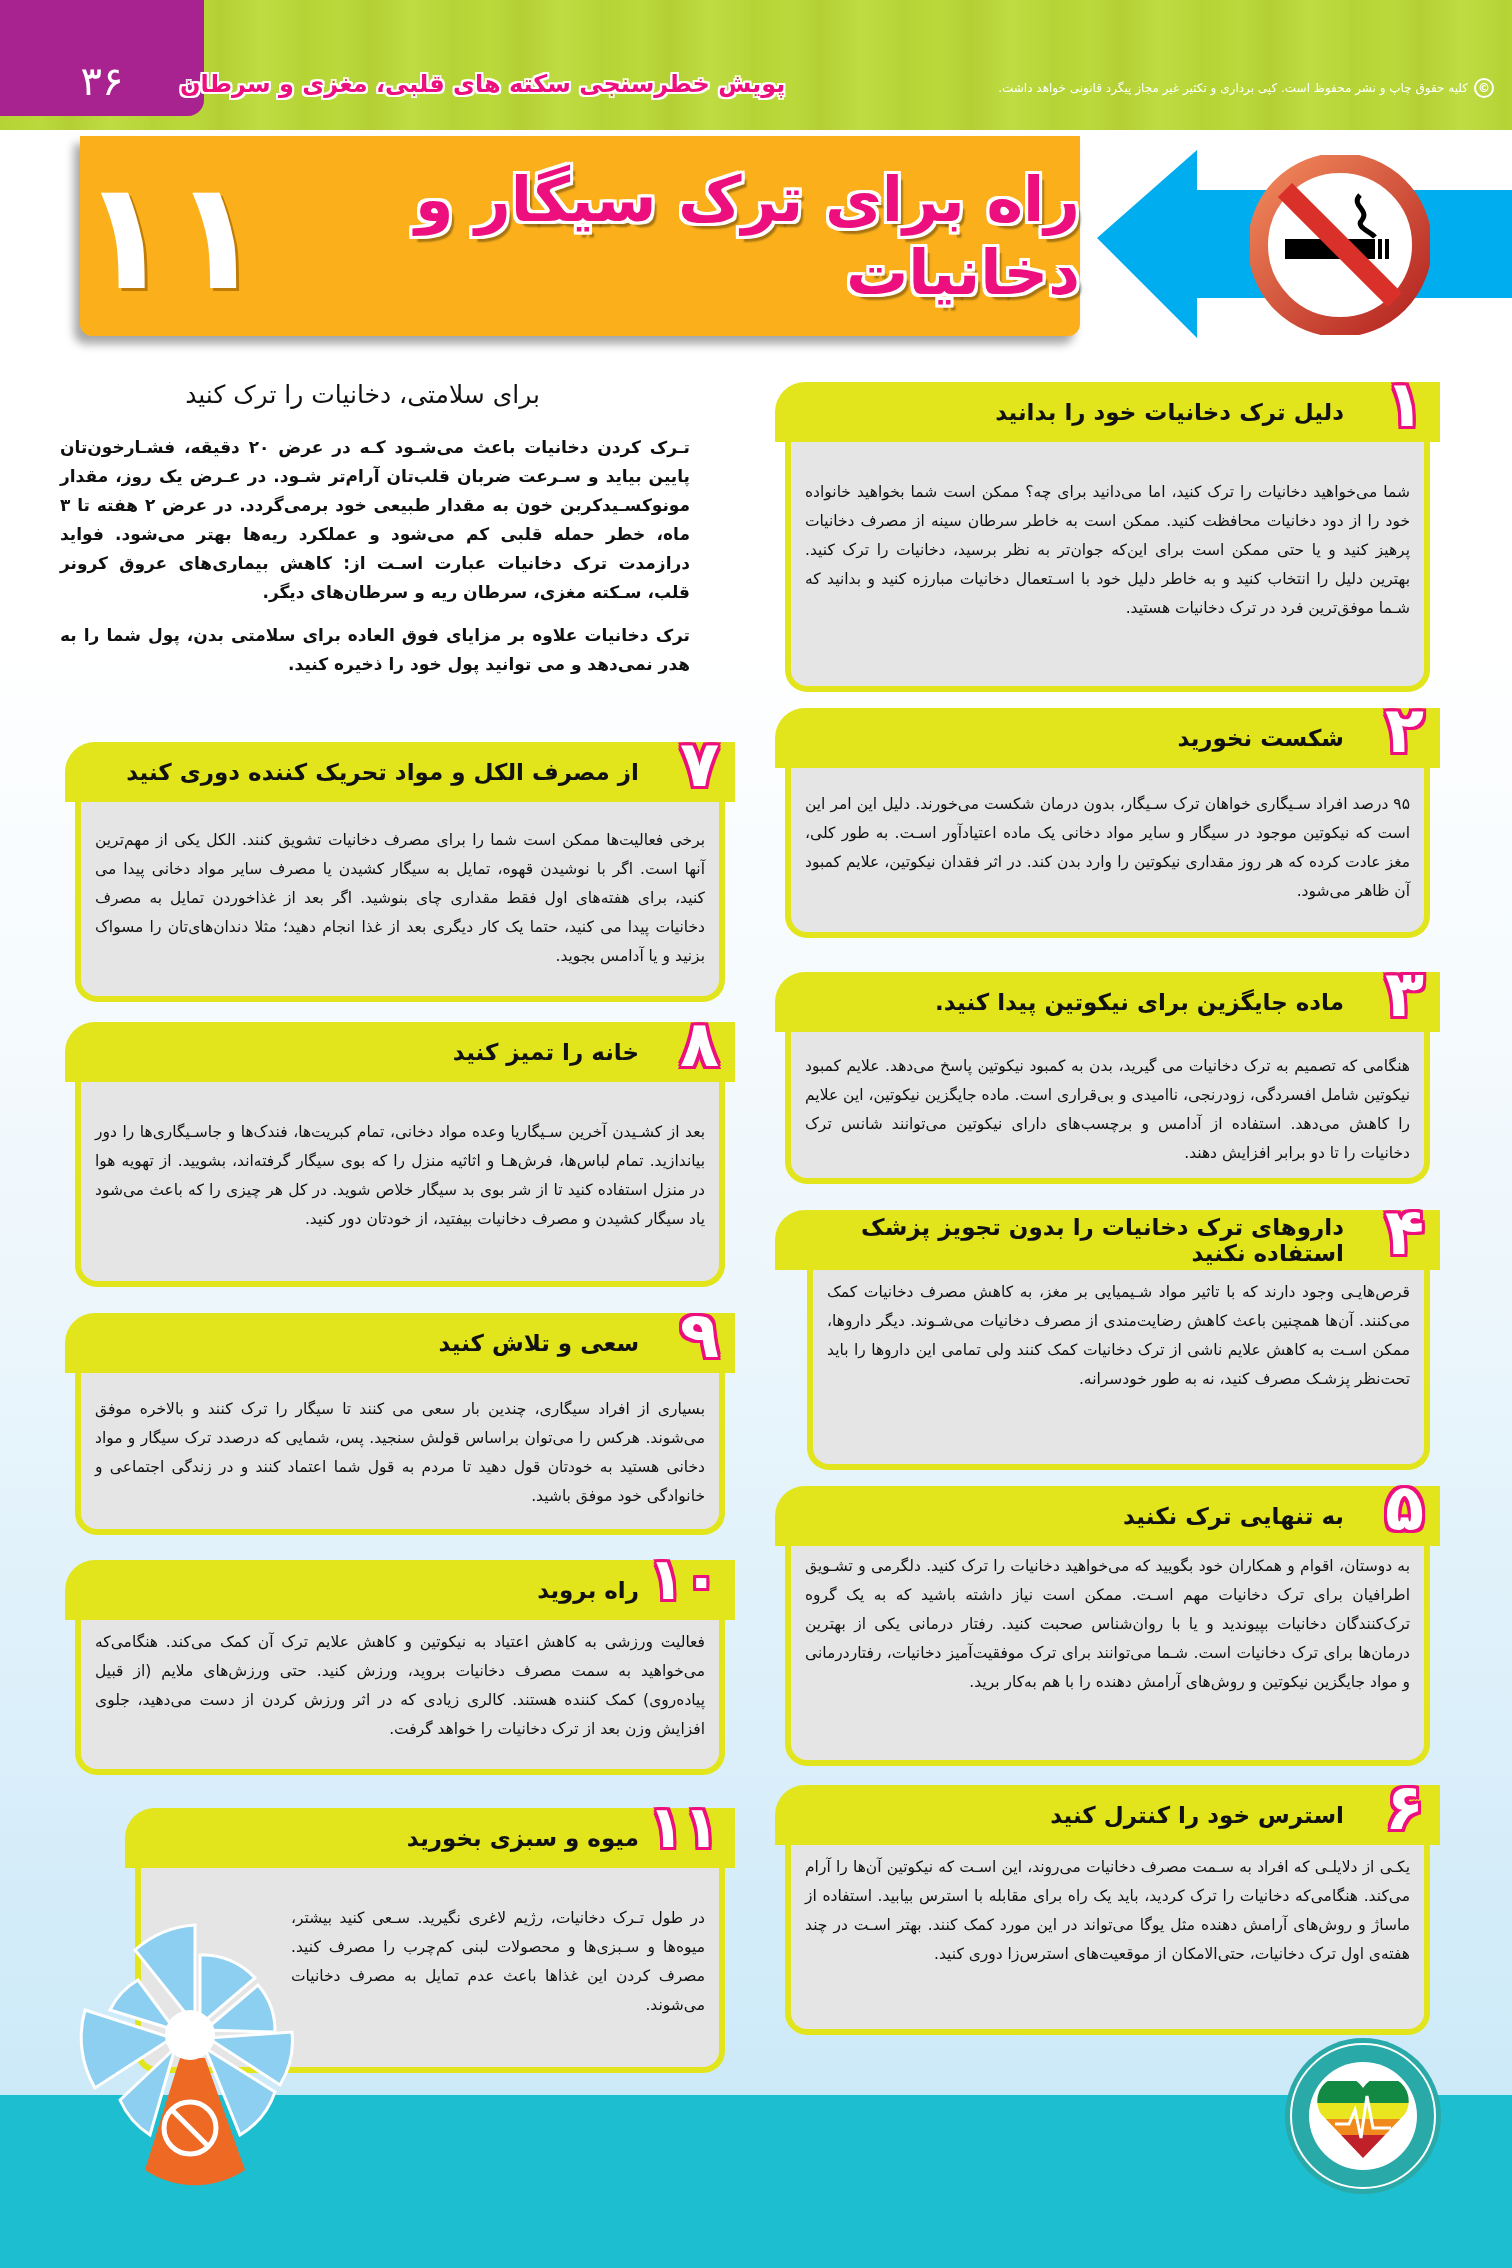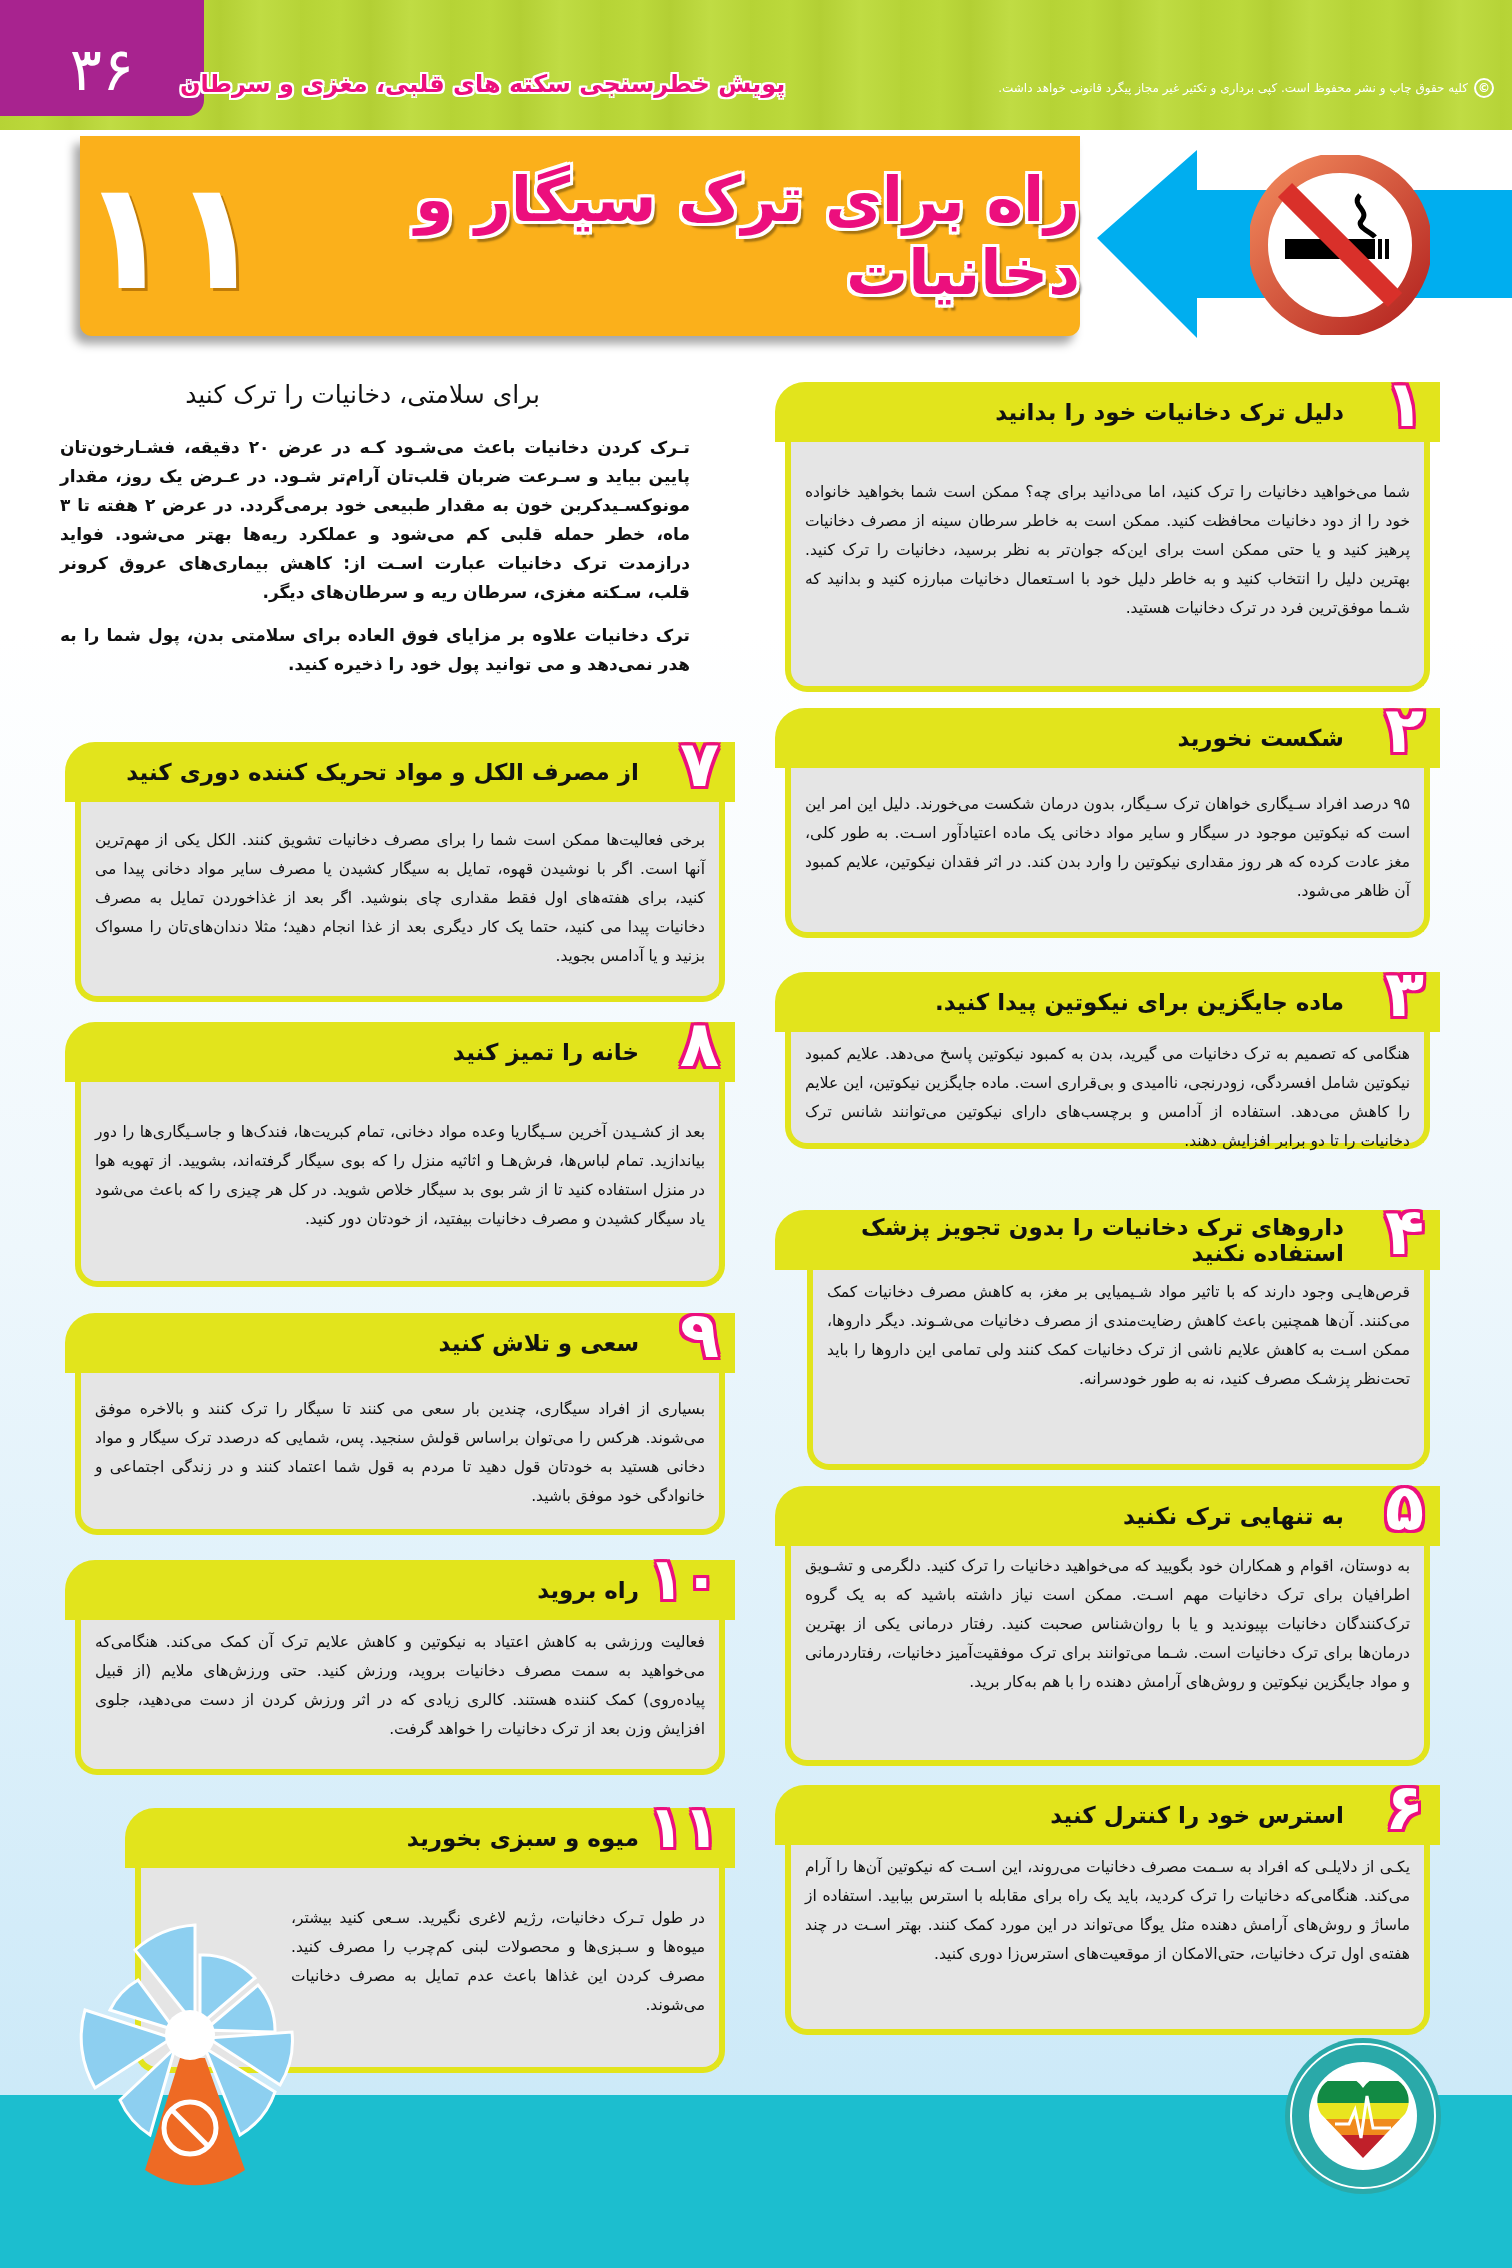--- a/index.html
+++ b/index.html
@@ -11,21 +11,21 @@
     direction: rtl;
   }
   
   .top-band {
     position: absolute; left: 0; top: 0; width: 1512px; height: 130px;
     background: repeating-linear-gradient(90deg, #b6d335 0px, #bcd93c 40px, #b3cf34 70px, #c0dc44 110px, #b7d438 150px);
   }
   .page-badge {
     position: absolute; left: 0; top: 0; width: 204px; height: 116px;
     background: #a8238f; border-bottom-right-radius: 16px;
-    color: #fff; font-family: "DejaVu Sans", sans-serif; font-size: 60px; font-weight: 300;
+    color: #fff; font-family: "DejaVu Sans", sans-serif; font-size: 40px; font-weight: 300;
     display: flex; align-items: flex-end; justify-content: center; padding-bottom: 12px;
   }
   .series-title {
     position: absolute; left: 180px; top: 70px;
     color: #ec0f7d; font-weight: bold; font-size: 24px;
     text-shadow: -2px -2px 0 #fff, 2px -2px 0 #fff, -2px 2px 0 #fff, 2px 2px 0 #fff, 0 2px 0 #fff, 2px 0 0 #fff, 0 -2px 0 #fff, -2px 0 0 #fff;
   }
   .copyright {
     position: absolute; right: 18px; top: 78px;
     color: #fff; font-size: 12px; display: flex; align-items: center; gap: 6px;
@@ -137,21 +137,21 @@
       <span class="label">شکست نخورید</span>
     </div>
   <div class="body" style="height:170px; padding-top:22px;">۹۵ درصد افراد سـیگاری خواهان ترک سـیگار، بدون درمان شکست می‌خورند. دلیل این امر این است که نیکوتین موجود در سیگار و سایر مواد دخانی یک ماده اعتیادآور اسـت. به طور کلی، مغز عادت کرده که هر روز مقداری نیکوتین را وارد بدن کند. در اثر فقدان نیکوتین، علایم کمبود آن ظاهر می‌شود.</div>
 </div>
 
 <div class="tip" style="left:775px; top:972px; width:665px;">
   <div class="head">
       <span class="num">۳</span>
       <span class="label">ماده جایگزین برای نیکوتین پیدا کنید.</span>
     </div>
-  <div class="body" style="height:117px; padding-top:8px;">هنگامی که تصمیم به ترک دخانیات می گیرید، بدن به کمبود نیکوتین پاسخ می‌دهد. علایم کمبود نیکوتین شامل افسردگی، زودرنجی، ناامیدی و بی‌قراری است. ماده جایگزین نیکوتین، این علایم را کاهش می‌دهد. استفاده از آدامس و برچسب‌های دارای نیکوتین می‌توانند شانس ترک دخانیات را تا دو برابر افزایش دهند.</div>
+  <div class="body" style="height:152px; padding-top:20px;">هنگامی که تصمیم به ترک دخانیات می گیرید، بدن به کمبود نیکوتین پاسخ می‌دهد. علایم کمبود نیکوتین شامل افسردگی، زودرنجی، ناامیدی و بی‌قراری است. ماده جایگزین نیکوتین، این علایم را کاهش می‌دهد. استفاده از آدامس و برچسب‌های دارای نیکوتین می‌توانند شانس ترک دخانیات را تا دو برابر افزایش دهند.</div>
 </div>
 
 <div class="tip" style="left:775px; top:1210px; width:665px;">
   <div class="head">
       <span class="num">۴</span>
       <span class="label">داروهای ترک دخانیات را بدون تجویز پزشک استفاده نکنید</span>
     </div>
   <div class="body" style="height:200px; padding-top:8px;margin-left:32px;">قرص‌هایـی وجود دارند که با تاثیر مواد شـیمیایی بر مغز، به کاهش مصرف دخانیات کمک می‌کنند. آن‌ها همچنین باعث کاهش رضایت‌مندی از مصرف دخانیات می‌شـوند. دیگر داروها، ممکن اسـت به کاهش علایم ناشی از ترک دخانیات کمک کنند ولی تمامی این داروها را باید تحت‌نظر پزشـک مصرف کنید، نه به طور خودسرانه.</div>
 </div>
 

